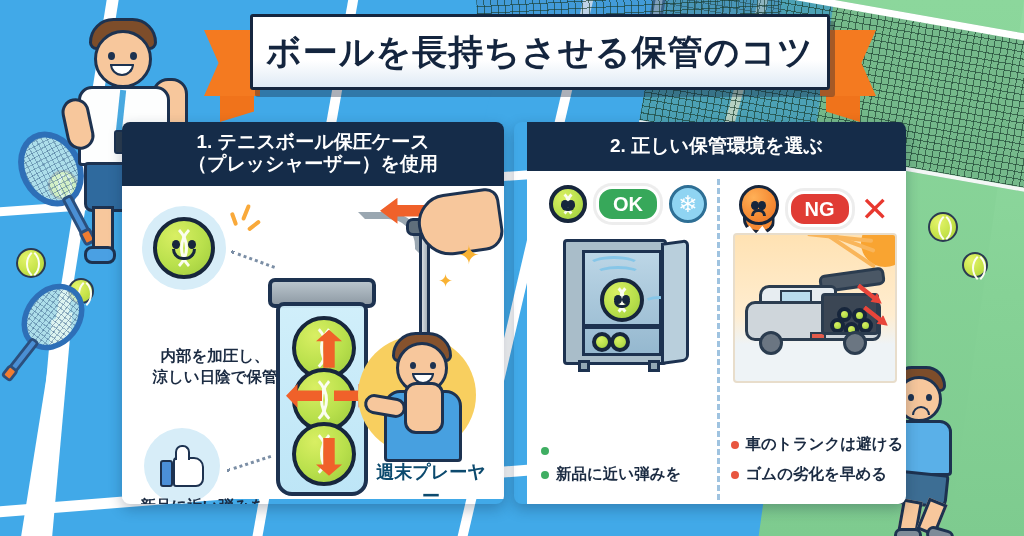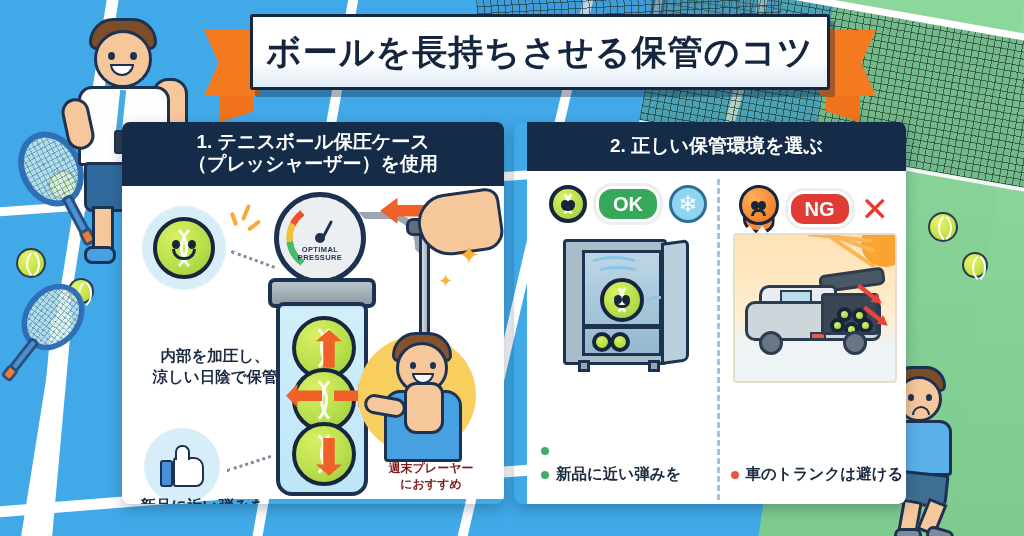--- a/index.html
+++ b/index.html
@@ -221,21 +221,21 @@
   .pr-smile { position:absolute; left: 44px; top: 47px; width: 22px; height: 11px; background:#fff;
     border: 2.5px solid #1d3250; border-radius: 0 0 14px 14px; }
   .pr-arm { position:absolute; left: -4px; top: 70px; width: 42px; height: 20px; background:#f7c79c;
     border: 3px solid #1d3250; border-radius: 10px; transform: rotate(10deg); }
   .hand-low { position:absolute; left: 282px; top: 196px; width: 40px; height: 52px; background:#f7c79c;
     border: 3px solid #1d3250; border-radius: 12px; }
   .spark2 { position:absolute; color:#f9b233; font-size: 26px; }
   #sk1 { left: 336px; top: 54px; } #sk2 { left: 316px; top: 84px; font-size: 18px; }
 
   .p1-cap3 { position:absolute; left: 250px; top: 274px; width: 118px; text-align:center;
-    font-weight: 700; color:#7f1d1d; font-size: 12px; line-height: 1.35; }
+    font-weight: 700; color:#0c4a6e; font-size: 18px; line-height: 1.35; }
 
   
   .p2-cols { position:absolute; inset: 0; display:flex; }
   .p2-col { flex: 1; position: relative; }
   .p2-divider { position:absolute; left: 50%; top: 8px; bottom: 8px; width: 0;
     border-left: 3px dashed #9fc3e0; }
   .badge-row { position:absolute; top: 14px; display:flex; align-items:center; gap: 9px; }
   #badgeL { left: 22px; } #badgeR { left: 22px; text-align: right; }
   .pill { padding: 5px 14px; border-radius: 16px; color:#fff; font-weight:700; font-size: 20px;
     border: 3px solid #fff; box-shadow: 0 0 0 3px rgba(0,0,0,.07); line-height: 1; }
@@ -473,31 +473,20 @@
           <div class="hand"></div>
           <div class="up"></div>
         </div>
       </div>
 
       <div class="p1-cap" id="cap2">
         <div>新品に近い弾みを</div>
 
       </div>
 
-      <div class="gauge">
-        <div class="gauge-ring"></div>
-        <div class="gauge-arc"></div>
-        <div class="gauge-needle"></div>
-        <div class="gauge-hub"></div>
-        <div class="gauge-label">
-          <div>OPTIMAL</div>
-          <div>PRESSURE</div>
-        </div>
-        <div class="gauge-stem"></div>
-      </div>
       <div class="hose"></div>
 
       <div class="case">
         <div class="case-cap"></div>
         <div class="case-tube">
           <div class="case-ball cb1 tball">
             <div class="seam"></div>
             <div class="seam2"></div>
           </div>
           <div class="case-ball cb2 tball">
@@ -637,20 +626,24 @@
             </div>
             <div class="red-arrow ra1"></div>
             <div class="red-arrow ra2"></div>
           </div>
 
           <div class="p2-bullets">
             <div class="bullet">
               <span class="dot dot-r"></span>
               <span>車のトランクは避ける</span>
             </div>
+            <div class="bullet">
+              <span class="dot dot-r"></span>
+              <span>ゴムの劣化を早める</span>
+            </div>
           </div>
         </div>
 
       </div>
     </div>
   </div>
 
 </div>
 
 </body></html>

